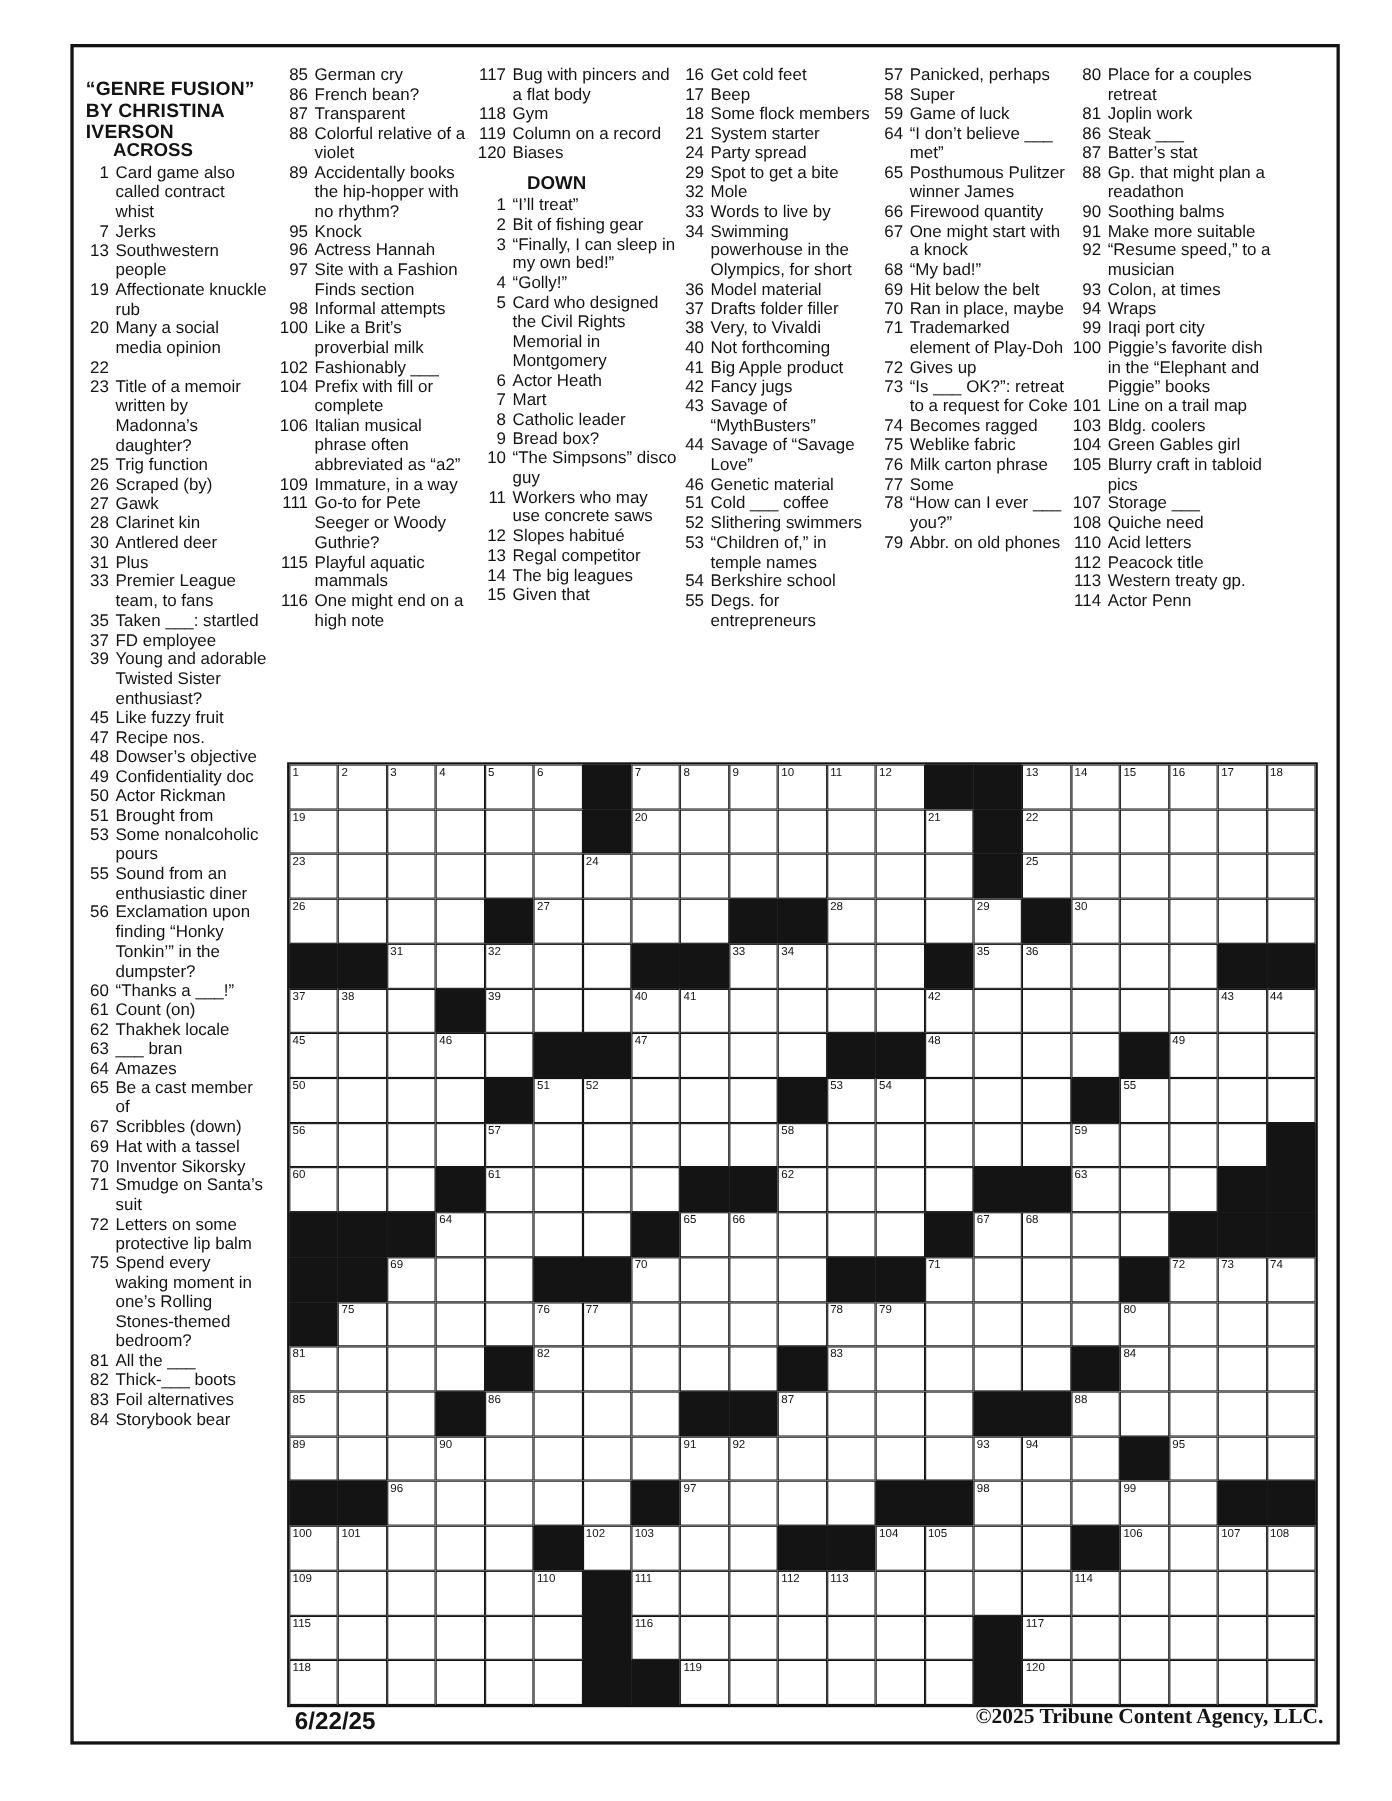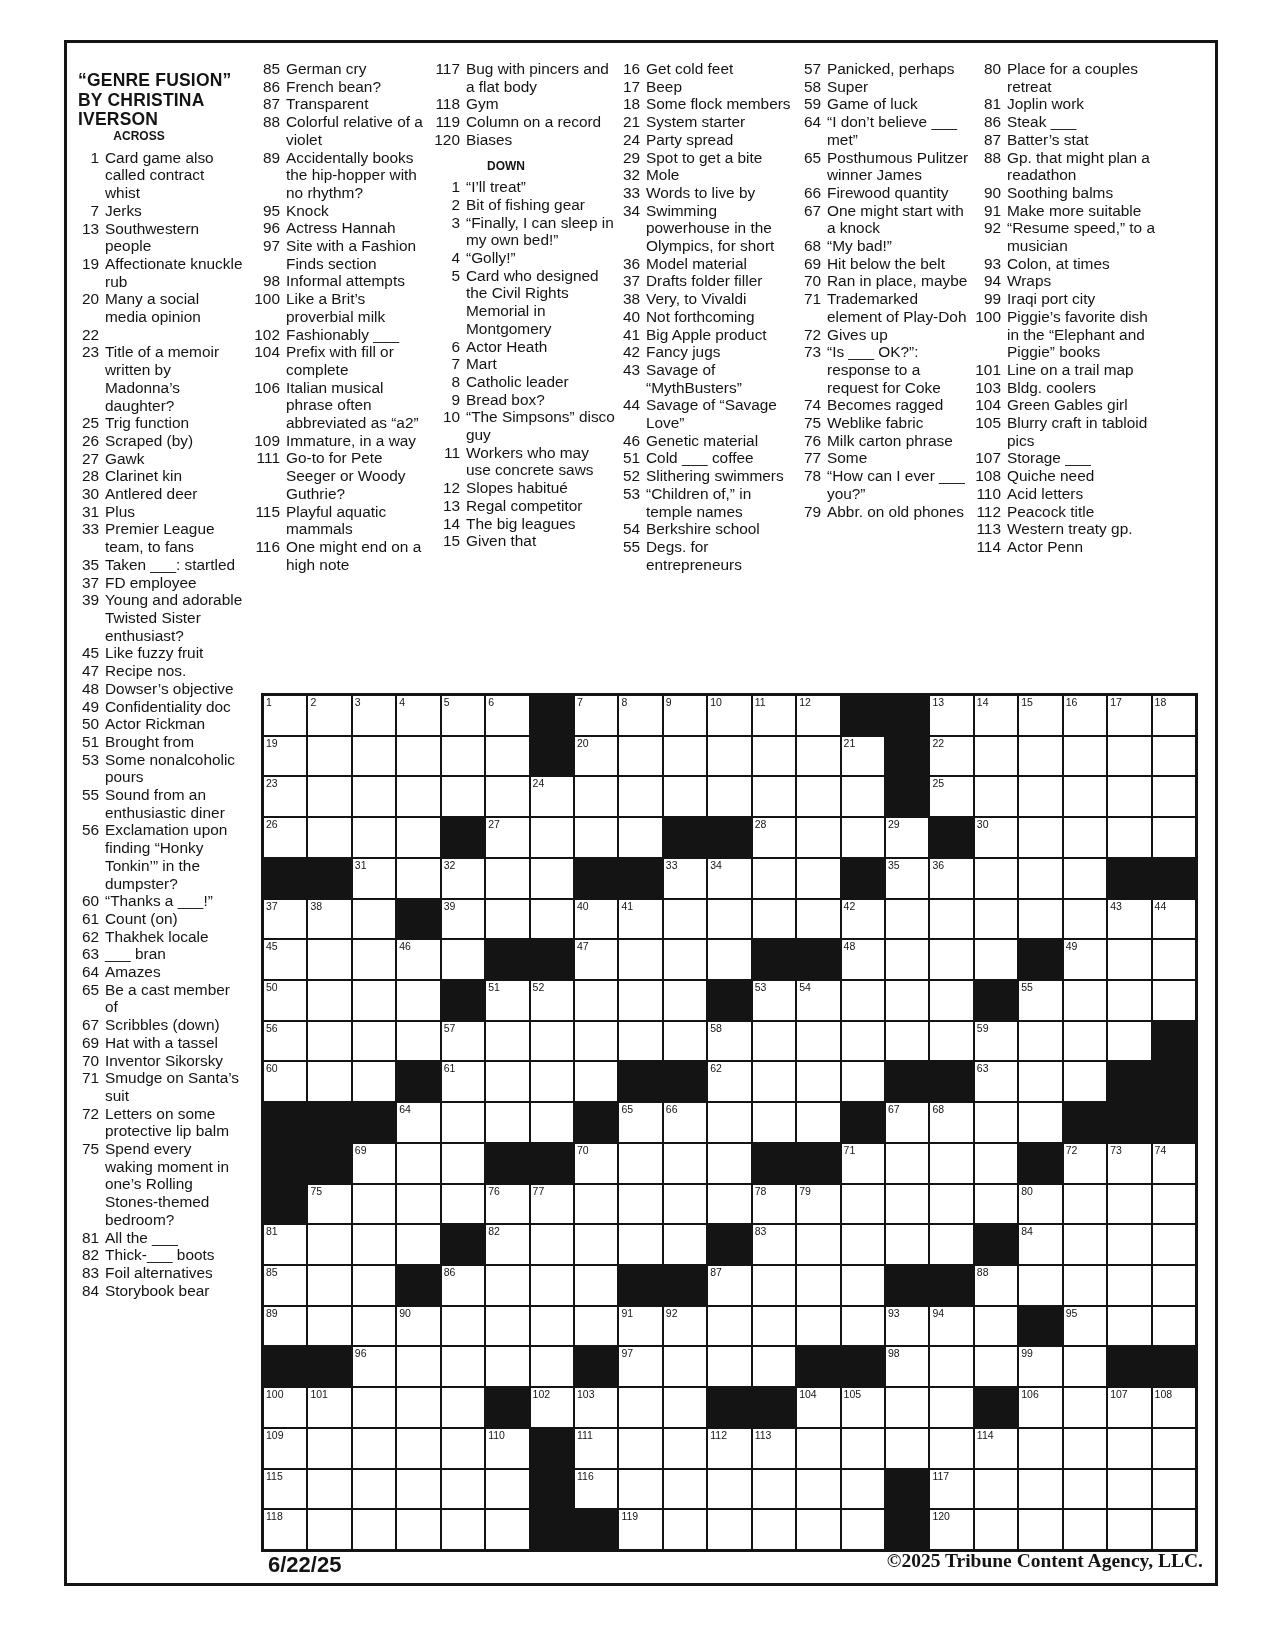--- a/index.html
+++ b/index.html
@@ -8,21 +8,21 @@
   #page { position:relative; width:1265px; height:1637px; background:var(--paper); overflow:hidden; }
   #frame { position:absolute; left:64px; top:40px; width:1154px; height:1546px; border:3px solid var(--ink); }
   #title { position:absolute; left:78px; top:60px; font-size:17.5px; font-weight:bold; line-height:19.5px; letter-spacing:.2px;margin-top:11px; }
   .clue-col { position:absolute; top:60px; width:178px; font-size:15.4px; line-height:17.7px; }
   #col1 { left:71px; top:128px; width:172px; }
   #col2 { left:252px; }
   #col3 { left:432px; width:184px; }
   #col4 { left:612px; width:184px; }
   #col5 { left:793px; }
   #col6 { left:973px; width:184px; }
-  .sec-header { text-align:center; font-weight:bold; font-size:12px; margin:0 36px 3px 0; }
+  .sec-header { text-align:center; font-weight:bold; font-size:17px; margin:0 36px 3px 0; }
   .clue-col .sec-header ~ .sec-header, #col3 .sec-header { margin-top:9px; }
   .clue { display:flex; }
   .cn { flex:none; width:34px; text-align:right; padding-right:6px; }
   .ct { flex:1; }
   #grid { position:absolute; left:261px; top:693px; width:937px; height:859px;
           display:grid; grid-template-columns:repeat(21,1fr); grid-template-rows:repeat(21,1fr);
           border:2.5px solid var(--ink); background:var(--paper); }
   .cell { position:relative; border:1px solid var(--ink); background:var(--paper); }
   .cell.black { background:var(--ink); }
   .cell .num { position:absolute; top:0px; left:2px; font-size:10.5px; line-height:12px; }
@@ -498,21 +498,21 @@
       <div class="clue">
         <span class="cn">71</span>
         <span class="ct">Trademarked element of Play-Doh</span>
       </div>
       <div class="clue">
         <span class="cn">72</span>
         <span class="ct">Gives up</span>
       </div>
       <div class="clue">
         <span class="cn">73</span>
-        <span class="ct">“Is ___ OK?”: response to a request for Coke</span>
+        <span class="ct">“Is ___ OK?”: retreat to a request for Coke</span>
       </div>
       <div class="clue">
         <span class="cn">74</span>
         <span class="ct">Becomes ragged</span>
       </div>
       <div class="clue">
         <span class="cn">75</span>
         <span class="ct">Weblike fabric</span>
       </div>
       <div class="clue">

